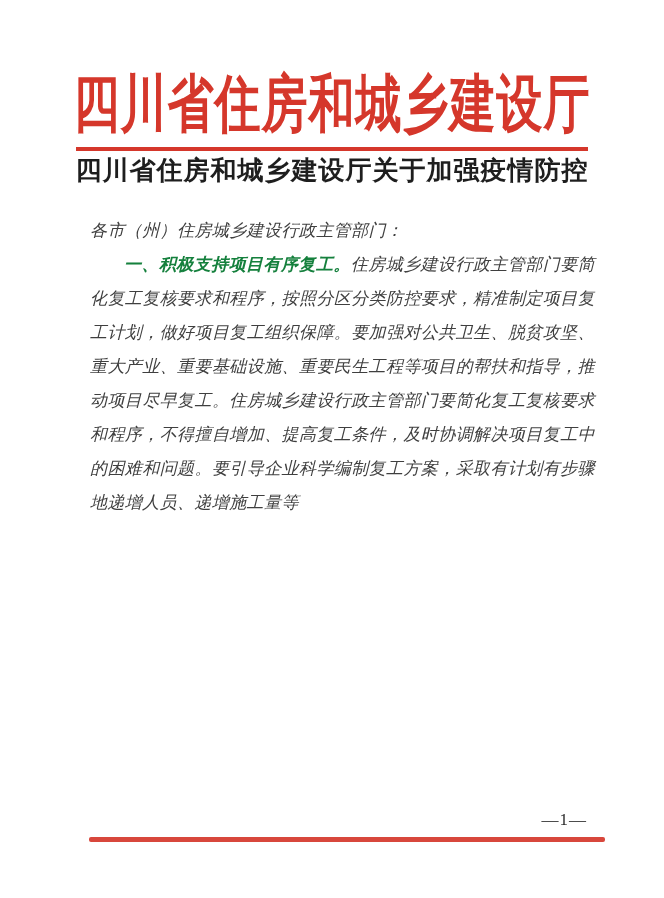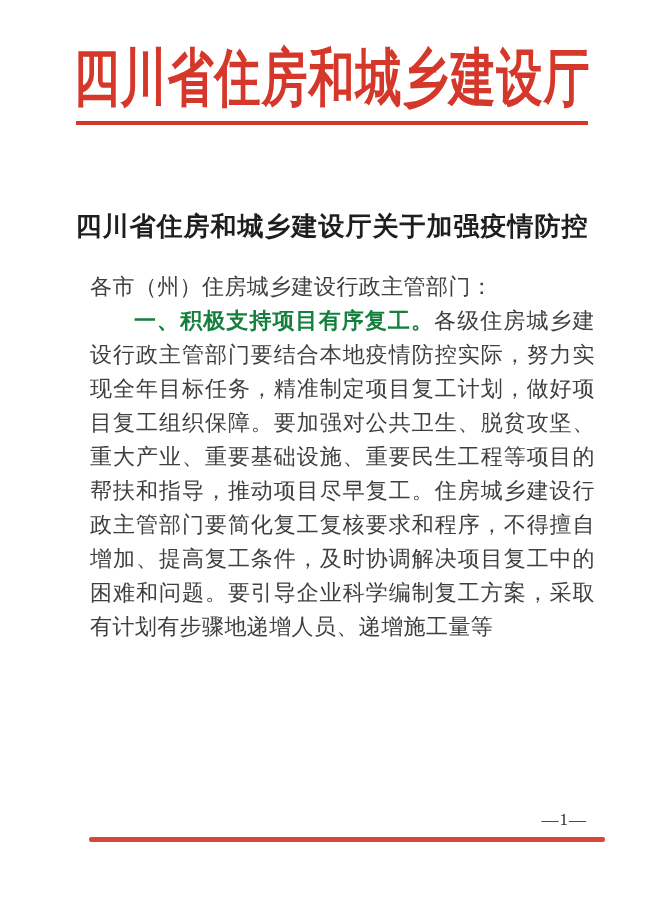--- a/index.html
+++ b/index.html
@@ -11,56 +11,56 @@
     position: relative;
     width: 664px;
     height: 898px;
     margin: 0 auto;
     background: #ffffff;
     overflow: hidden;
     font-family: "Liberation Serif", serif;
   }
   
   .letterhead {
-    padding-top: 48px;
+    padding-top: 74px;
     text-align: center;
     border-radius: 25px;
   }
   .agency-name {
     display: inline-block;
     font-size: 46px;
     font-weight: bold;
     letter-spacing: 1px;
     transform: scaleY(1.36);
     transform-origin: 50% 50%;
     white-space: nowrap;
   }
   .letterhead-rule {
     width: 512px;
     height: 4px;
     margin: 11px auto 0 auto;
   }
   
   .doc-title {
-    margin-top: 82px;
     text-align: center;
     font-weight: bold;
     color: #1e1e1e;
     font-size: 26px;
     line-height: 39px;
     letter-spacing: 1px;
   }
   
   .body-text {
     margin: 24px 69px 0 90px;
     color: #3f3f3f;
-    font-size: 22px;
+    font-size: 17px;
     line-height: 34px;
     letter-spacing: 0.4px;
     text-align: justify;
+    font-style: italic;
   }
   .body-text p {
     margin: 0;
   }
   .indent {
     text-indent: 2em;
   }
   .section-heading {
     font-family: "Liberation Sans", sans-serif;
     font-weight: bold;
@@ -93,19 +93,19 @@
     <span class="agency-name" style="color: rgb(213, 55, 43);">四川省住房和城乡建设厅</span>
     <div class="letterhead-rule" style="background: rgb(213, 55, 43);"></div>
   </div>
 
   <div class="doc-title">
     <div>四川省住房和城乡建设厅关于加强疫情防控</div>
   </div>
 
   <div class="body-text">
     <p>各市（州）住房城乡建设行政主管部门：</p>
-    <p class="indent"><span class="section-heading">一、积极支持项目有序复工。</span><span>各级住房城乡建设行政主管部门要结合本地疫情防控实际，努力实现全年目标任务，精准制定项目复工计划，做好项目复工组织保障。要加强对公共卫生、脱贫攻坚、重大产业、重要基础设施、重要民生工程等项目的帮扶和指导，推动项目尽早复工。住房城乡建设行政主管部门要简化复工复核要求和程序，不得擅自增加、提高复工条件，及时协调解决项目复工中的困难和问题。要引导企业科学编制复工方案，采取有计划有步骤地递增人员、递增施工量等</span></p>
+    <p class="indent"><span class="section-heading">一、积极支持项目有序复工。</span><span>住房城乡建设行政主管部门要简化复工复核要求和程序，按照分区分类防控要求，精准制定项目复工计划，做好项目复工组织保障。要加强对公共卫生、脱贫攻坚、重大产业、重要基础设施、重要民生工程等项目的帮扶和指导，推动项目尽早复工。住房城乡建设行政主管部门要简化复工复核要求和程序，不得擅自增加、提高复工条件，及时协调解决项目复工中的困难和问题。要引导企业科学编制复工方案，采取有计划有步骤地递增人员、递增施工量等</span></p>
   </div>
 
   <div class="page-number">—1—</div>
   <div class="footer-rule" style="background: rgb(216, 71, 60);"></div>
 
 </div>
 
 </body></html>

